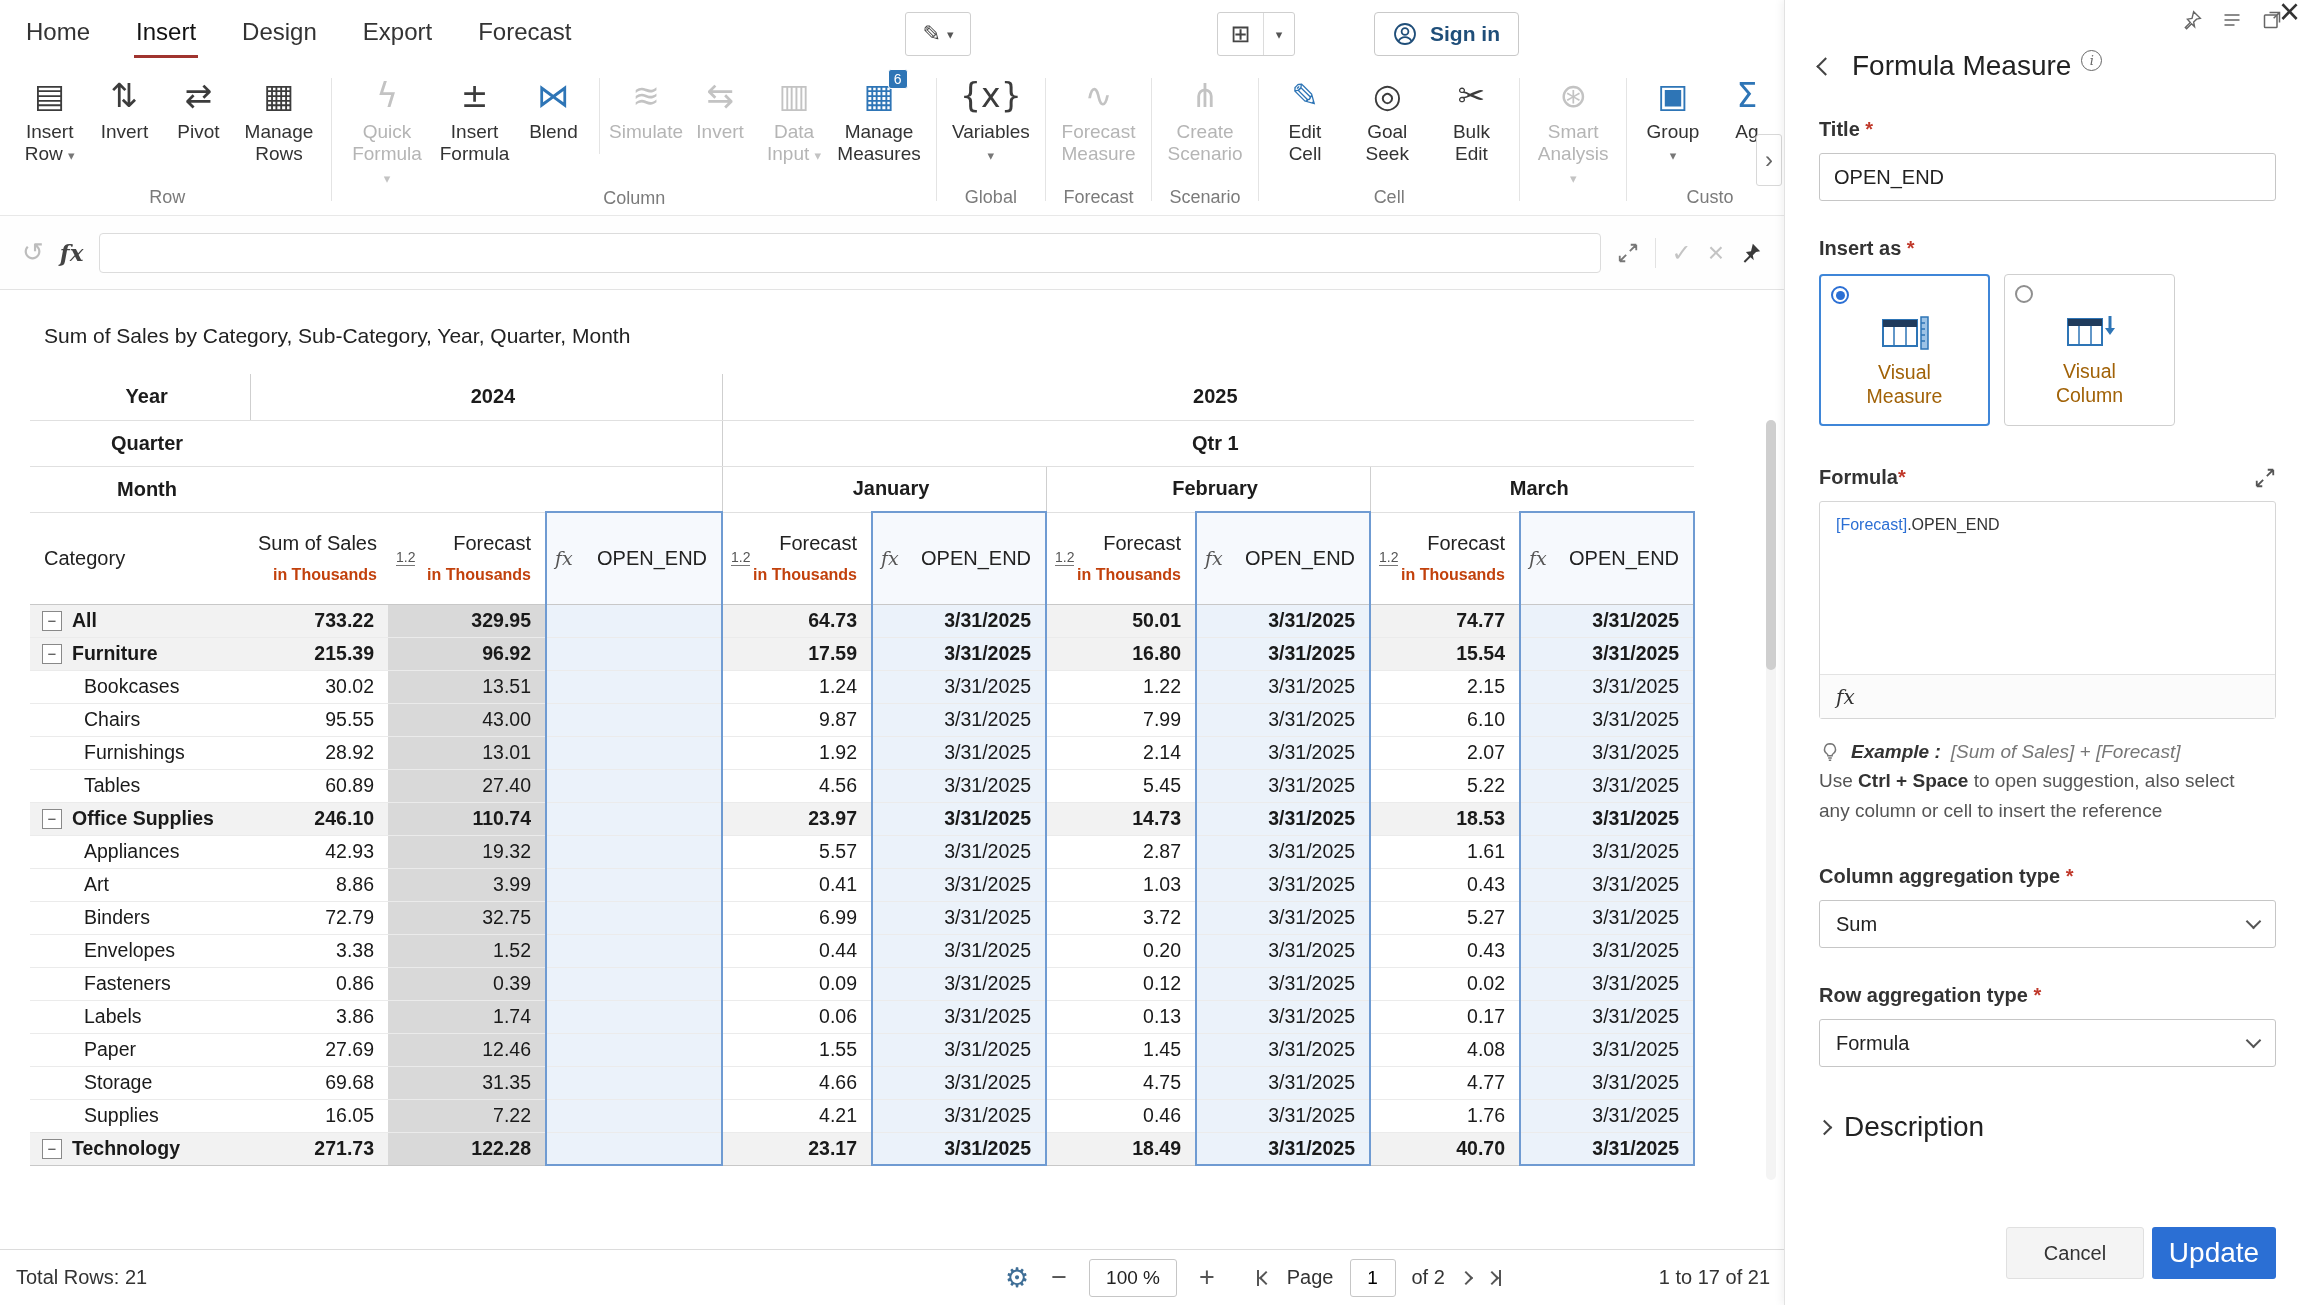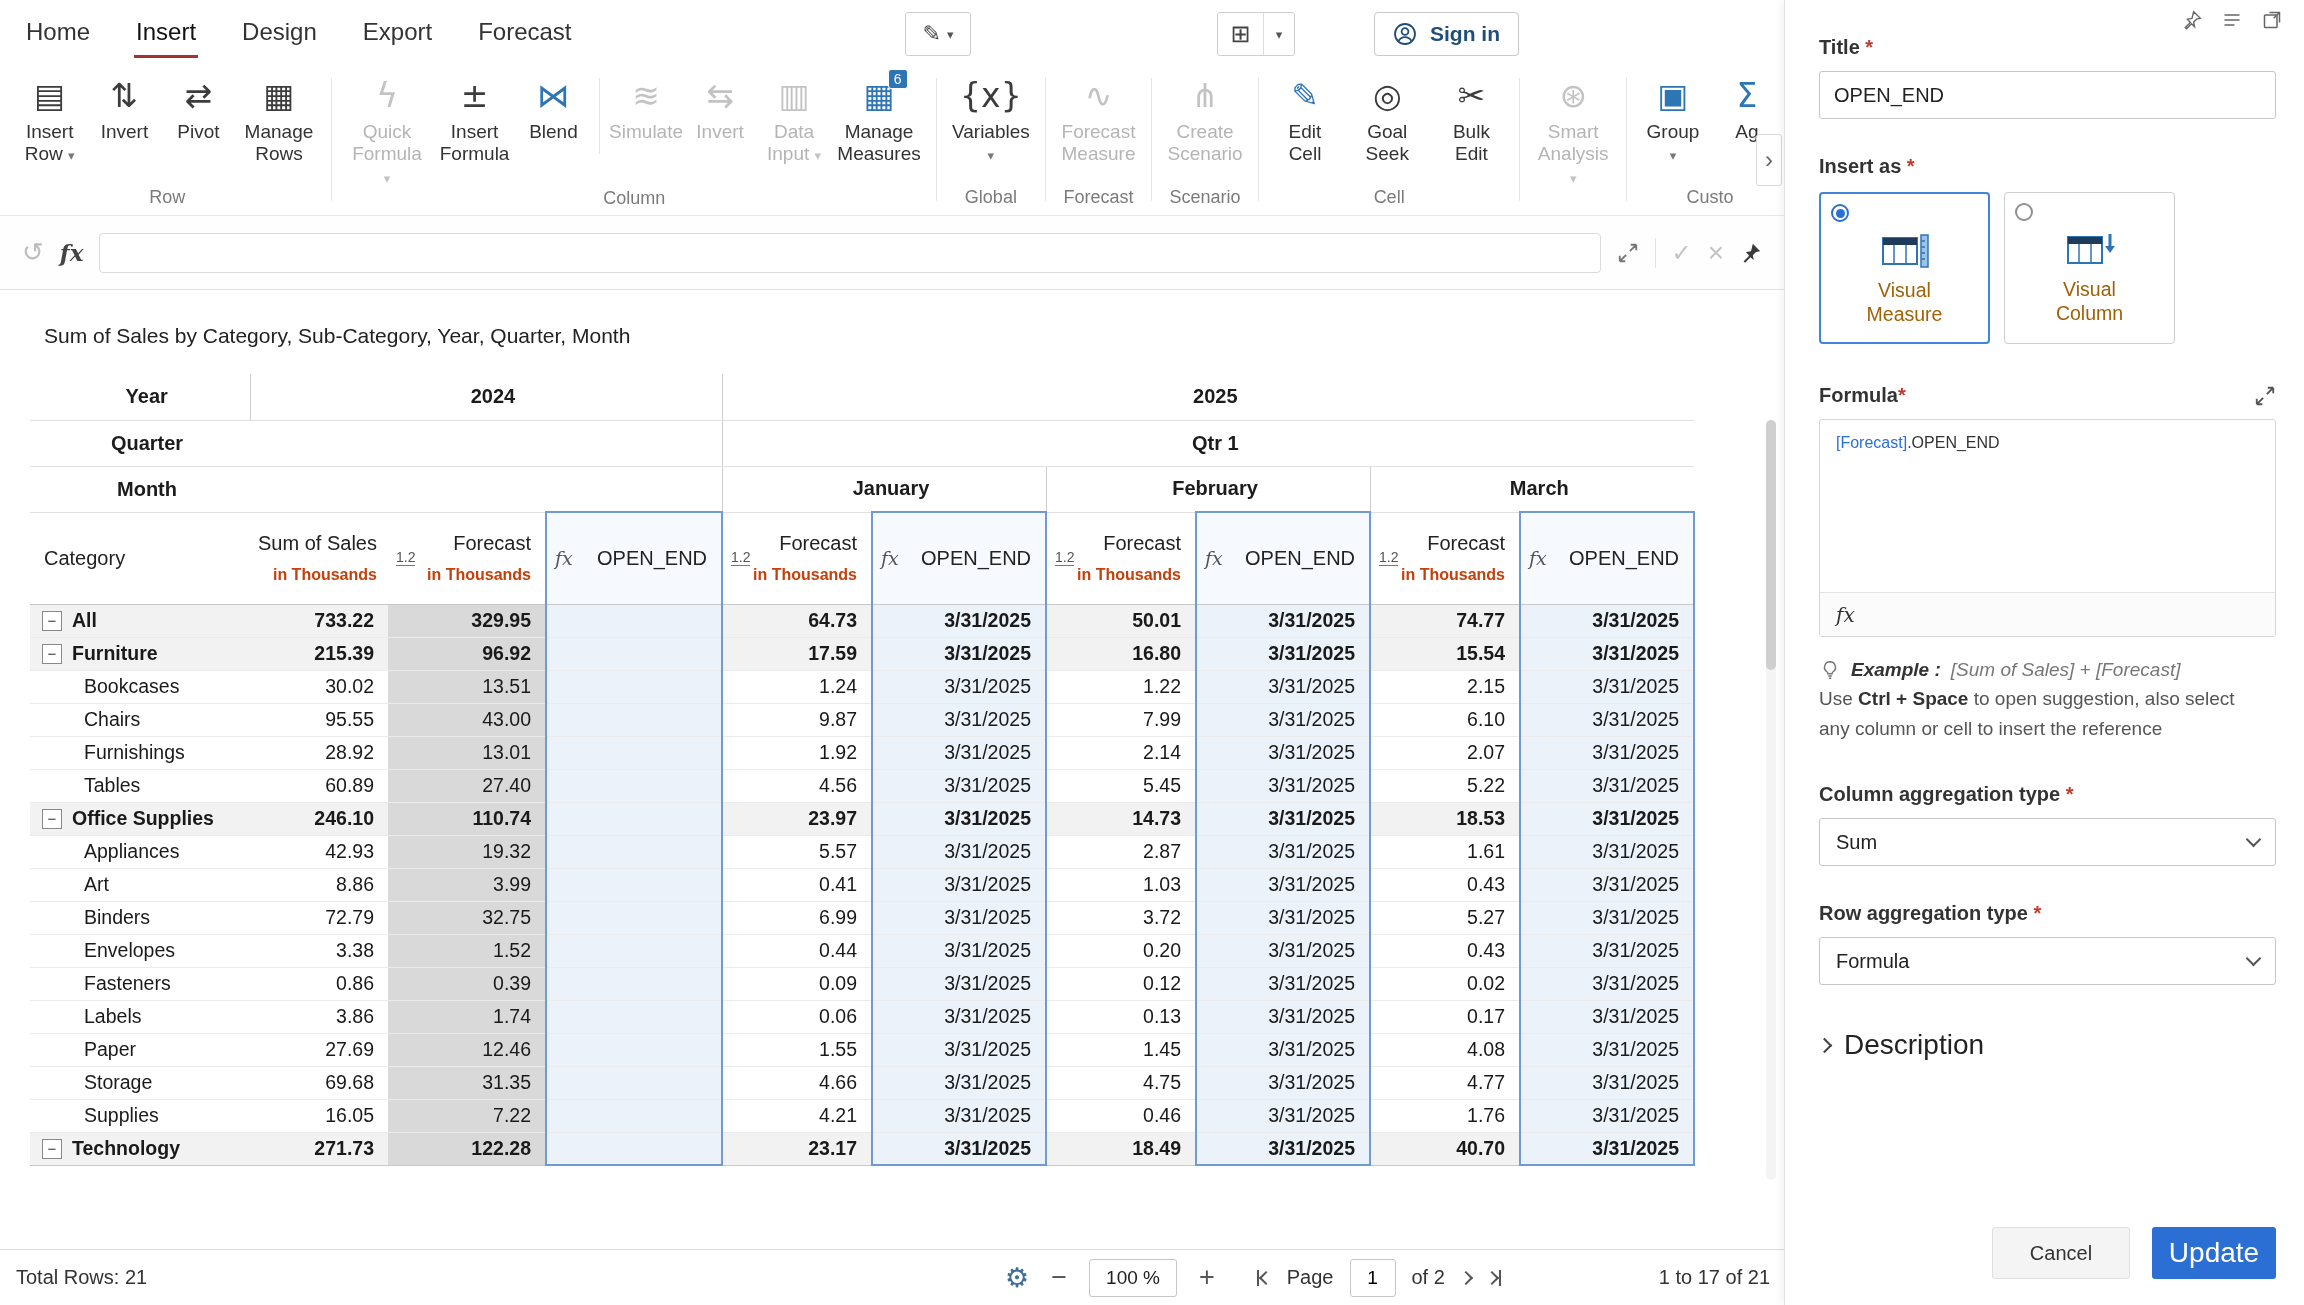--- a/index.html
+++ b/index.html
@@ -148,21 +148,21 @@
   .ex1{display:flex;gap:10px;align-items:center;}
   .exlabel{font-weight:700;color:#333;font-style:italic;}
   .exformula{font-style:italic;color:#777;}
   .exb{font-weight:700;color:#333;}
   .selbox{margin-top:12px;height:48px;border:1px solid #c6c6c6;border-radius:3px;display:flex;align-items:center;
     justify-content:space-between;padding:0 16px;font-size:20px;color:#222;cursor:pointer;}
   .cvd{display:inline-block;width:11px;height:11px;border-right:2px solid #555;border-bottom:2px solid #555;
     transform:rotate(45deg);margin-top:-5px;}
   .cvr{display:inline-block;width:11px;height:11px;border-right:2px solid #444;border-bottom:2px solid #444;transform:rotate(-45deg);}
   .desc{margin-top:44px;display:flex;align-items:center;gap:14px;font-size:28px;color:#222;cursor:pointer;}
-  .pfoot{position:absolute;bottom:26px;right:28px;display:flex;gap:22px;}
+  .pfoot{position:absolute;bottom:26px;right:28px;display:flex;gap:8px;}
   .btn-cancel{width:138px;height:52px;background:#f4f4f4;border:1px solid #e0e0e0;border-radius:3px;font-size:20px;color:#333;
     display:flex;align-items:center;justify-content:center;cursor:pointer;}
   .btn-update{width:124px;height:52px;background:var(--blue);border:none;border-radius:3px;font-size:28px;color:#fff;
     display:flex;align-items:center;justify-content:center;cursor:pointer;}
 </style>
 </head>
 <body>
 
 <div id="app">
   <div id="main">
@@ -754,20 +754,26 @@
             <path d="M3 6h18M3 12h18M3 18h12"></path>
           </svg>
       </span>
       <span>
         <svg width="20" height="20" viewBox="0 0 24 24" fill="none" stroke="#666" stroke-width="1.8">
             <rect x="3" y="6" width="15" height="15" rx="1"></rect>
             <path d="M9 3h12v12M14 10l7-7"></path>
           </svg>
       </span>
     </div>
+    <div class="phead">
+      <span class="backc"></span>
+      <span class="ptitle">Formula Measure</span>
+      <span class="pinfo"></span>
+      <span class="pclose"></span>
+    </div>
     <div class="pbody">
       <div class="flabel req">Title</div>
       <input class="f-input" value="OPEN_END" style="">
 
       <div class="flabel req">Insert as</div>
       <div class="cards">
           <div class="card sel">
             <span class="radio on">
               <span class="rdot"></span>
             </span>

